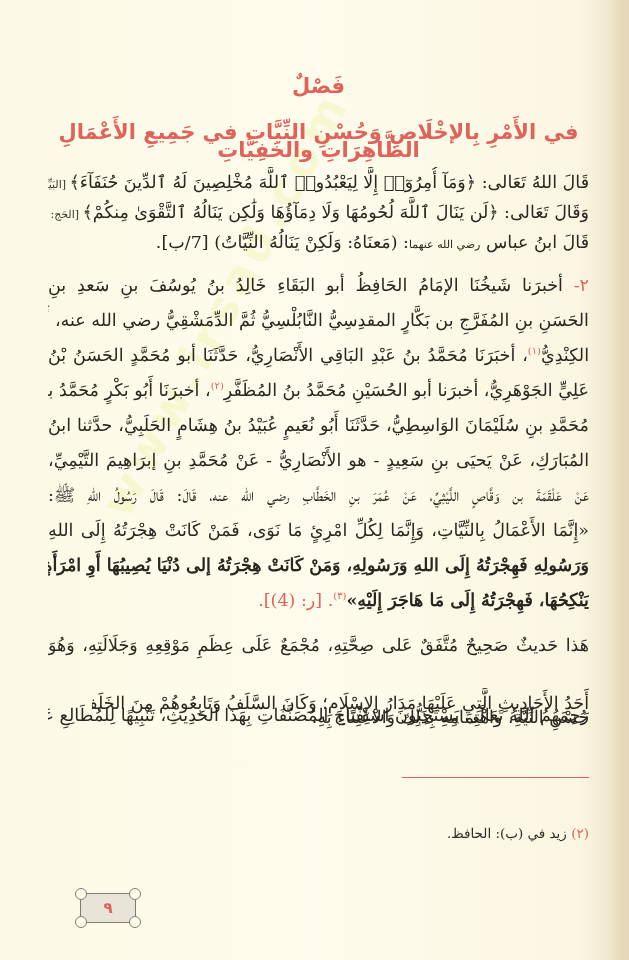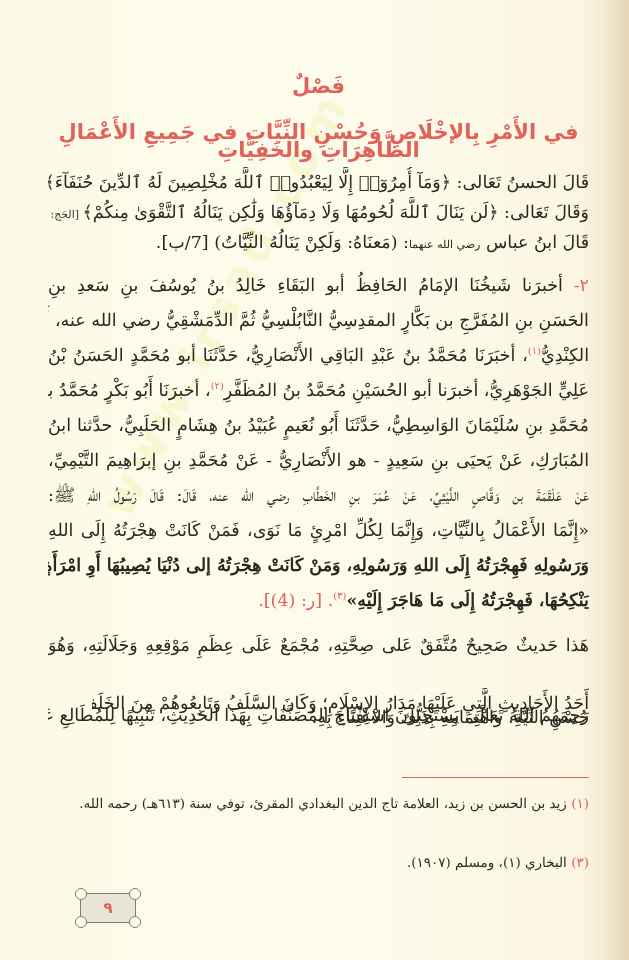--- a/index.html
+++ b/index.html
@@ -151,21 +151,21 @@
   <div class="spine-shadow"></div>
   <div class="watermark">www.irsad.com</div>
 
   <div class="content">
 
     <div class="chapter-head head-1">فَصْلٌ</div>
     <div class="chapter-head head-2">في الأَمْرِ بِالإخْلَاصِ وَحُسْنِ النِّيَّاتِ في جَمِيعِ الأَعْمَالِ</div>
     <div class="chapter-head head-3">الظَّاهِرَاتِ والخَفِيَّاتِ</div>
 
     <div class="line" style="top:167px;">
-      <span>قَالَ الحسنُ تَعَالى: </span><span>﴿وَمَآ أُمِرُوٓا۟ إِلَّا لِيَعْبُدُوا۟ ٱللَّهَ مُخْلِصِينَ لَهُ ٱلدِّينَ حُنَفَآءَ﴾</span><span class="ref-small"> [البَيِّنَة: ٥]</span>
+      <span>قَالَ اللهُ تَعَالى: </span><span>﴿وَمَآ أُمِرُوٓا۟ إِلَّا لِيَعْبُدُوا۟ ٱللَّهَ مُخْلِصِينَ لَهُ ٱلدِّينَ حُنَفَآءَ﴾</span><span class="ref-small"> [البَيِّنَة: ٥]</span>
     </div>
     <div class="line" style="top:197px;">
       <span>وَقَالَ تَعَالى: </span><span>﴿لَن يَنَالَ ٱللَّهَ لُحُومُهَا وَلَا دِمَآؤُهَا وَلَٰكِن يَنَالُهُ ٱلتَّقْوَىٰ مِنكُمْ﴾</span><span class="ref-small"> [الحَج: ٣٧]</span>
     </div>
     <div class="line" style="top:227px;">
       <span>قَالَ ابنُ عباس </span><span class="honorific">رضي الله عنهما</span><span>: (مَعنَاهُ: وَلَكِنْ يَنَالُهُ النِّيَّاتُ) [7/ب].</span>
     </div>
 
     <div class="line justify" style="top:270px;">
       <span class="red">٢-</span><span> أخبرَنا شَيخُنَا الإمَامُ الحَافِظُ أبو البَقَاءِ خَالِدُ بنُ يُوسُفَ بنِ سَعدِ بنِ</span>
@@ -207,27 +207,23 @@
     <div class="line justify" style="top:700px;">
       <span>رَحِمَهُمُ اللهُ تَعَالَى يَسْتَحِبُّونَ اسْتِفْتَاحَ المُصَنَّفَاتِ بِهَذَا الحَدِيثِ، تَنْبِيهًا لِلمُطَالِعِ عَلَى</span>
     </div>
     <div class="line" style="top:702px;">
       <span>حُسْنِ النِّيَّةِ، واهْتِمَامِهِ بِذَلِكَ وَالاعْتِنَاءِ بِهِ.</span>
     </div>
   </div>
 
   <div class="rule"></div>
 
-  <div class="footnote" style="top:792px;">
-    <span class="fn-num">(١)</span>
-    <span>زيد بن الحسن بن زيد، العلامة تاج الدين البغدادي المقرئ، توفي سنة (٦١٣هـ) رحمه الله.</span>
-  </div>
-  <div class="footnote" style="top:851px;">
-    <span class="fn-num">(٣)</span>
-    <span>البخاري (١)، ومسلم (١٩٠٧).</span>
+  <div class="footnote" style="top:822px;">
+    <span class="fn-num">(٢)</span>
+    <span>زيد في (ب): الحافظ.</span>
   </div>
 
   <div class="page-num-box">
     <span class="corner tl"></span>
     <span class="corner tr"></span>
     <span class="corner bl"></span>
     <span class="corner br"></span>
     <span class="page-num">٩</span>
   </div>
 </div>

